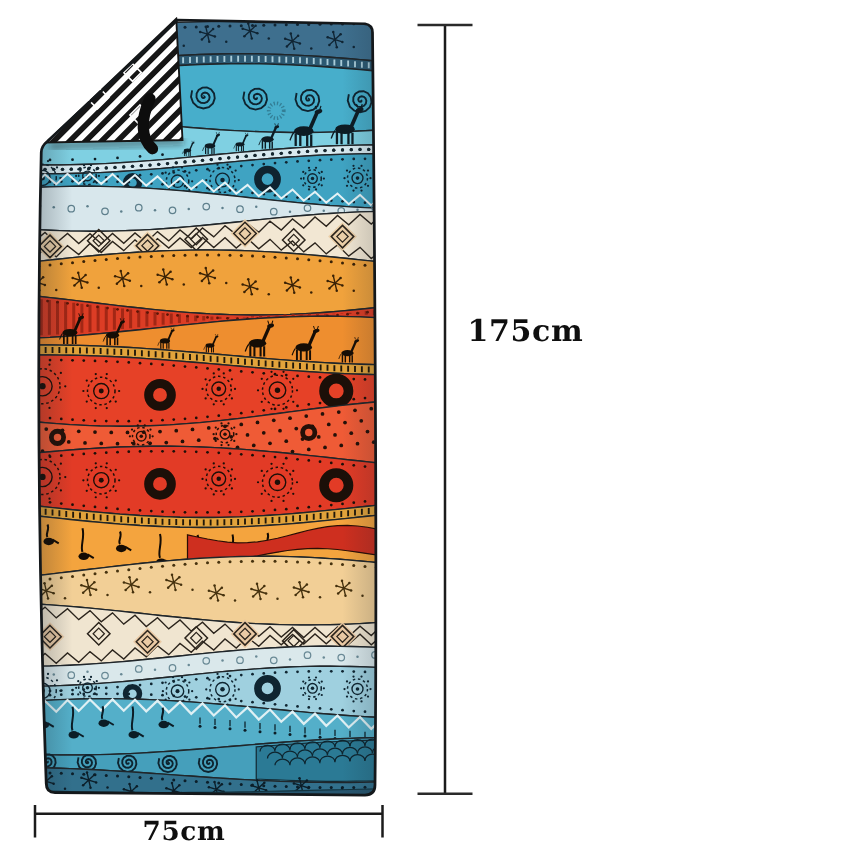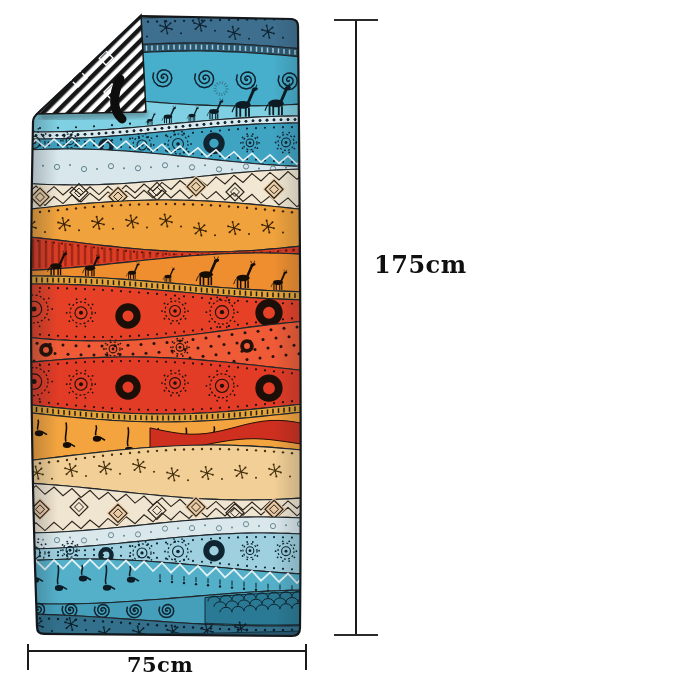--- a/index.html
+++ b/index.html
@@ -10,21 +10,21 @@
   .dim-line-v{left:355px;top:20px;width:0;height:615px;border-left:2px solid #1b1b1b;}
   .tick-h{position:absolute;left:334px;width:44px;height:0;border-top:2px solid #2a2a2a;}
   .tick-h.top{top:19px;}
   .tick-h.bottom{top:634px;}
   .dim-line-h{left:28px;top:650px;width:278px;height:0;border-top:2px solid #1b1b1b;}
   .tick-v{position:absolute;top:644px;width:0;height:26px;border-left:2px solid #1b1b1b;}
   .tick-v.left{left:27px;}
   .tick-v.right{left:305px;}
   .dim-label{position:absolute;color:#0f0f0f;font-weight:700;letter-spacing:0.5px;}
   .label-h{left:374px;top:250px;font-size:24px;}
-  .label-w{left:114px;top:652px;width:92px;text-align:center;font-size:21px;}
+  .label-w{left:114px;top:652px;width:92px;text-align:left;font-size:21px;}
 </style>
 </head>
 <body>
 
 <div class="scene">
   <svg id="towel-svg" width="675" height="688" viewBox="0 0 675 688">
       <defs>
         <clipPath id="towelClip">
           <path d="M142,16 L292,19 Q298,20 298,26 C300,220 302,430 300,628 Q300,636 292,636 L44,634 Q37,634 37,627 C31,460 29,300 33,122 Q33,117 38,113 Z"></path>
         </clipPath>

